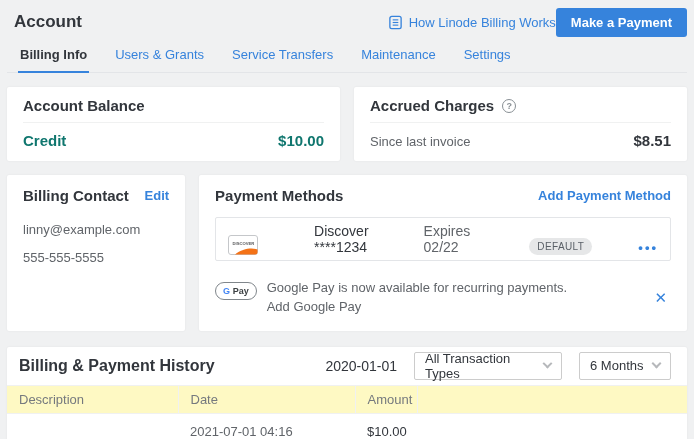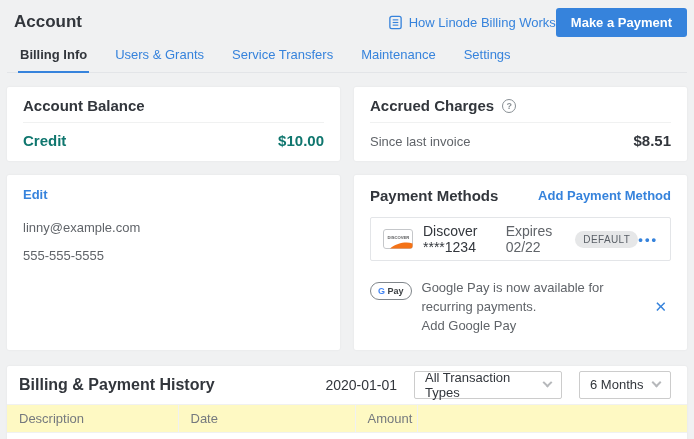--- a/index.html
+++ b/index.html
@@ -49,23 +49,23 @@
     display: inline-flex; align-items: center; justify-content: center; cursor: pointer;
   }
 
   
   .contact-cols { display: flex; margin-top: 12px; font-size: 13px; color: #606469; }
   .contact-col { line-height: 28px; }
   .contact-col.left { width: 160px; }
 
   
   .pm-row {
-    display: flex; align-items: center;
+    display: flex; align-items: flex-end;
     border: 1px solid #e3e5e8; border-radius: 2px;
-    padding: 5px 12px; margin-top: 13px; background: #fff;
+    padding: 5px 12px; margin-top: 13px; background: #fff; gap: 46px;
   }
   .pm-name { font-size: 14px; color: #32363c; margin-left: 10px; }
   .pm-exp { font-size: 14px; color: #606469; margin-left: 9px; }
   .badge {
     background: #e6e7e8; color: #595f66; font-size: 10px; letter-spacing: .4px;
     padding: 3px 8px; border-radius: 9px; margin-left: 13px; white-space: nowrap;
   }
   .pm-dots { margin-left: auto; color: #3683dc; font-weight: bold; letter-spacing: 2px; font-size: 13px; cursor: pointer; }
 
   .gpay-row { display: flex; align-items: flex-start; margin-top: 18px; }
@@ -158,20 +158,21 @@
       <div class="balance-row">
         <span class="accrued-label">Since last invoice</span>
         <span class="accrued-amount">$8.51</span>
       </div>
     </div>
   </div>
 
   <div class="grid row2">
     <div class="card">
       <div class="card-head">
+        <div class="card-title">Billing Contact</div>
         <span class="link bold">Edit</span>
       </div>
       <div class="contact-cols">
         <div class="contact-col">
           <div>linny@example.com</div>
           <div>555-555-5555</div>
         </div>
       </div>
     </div>
 

